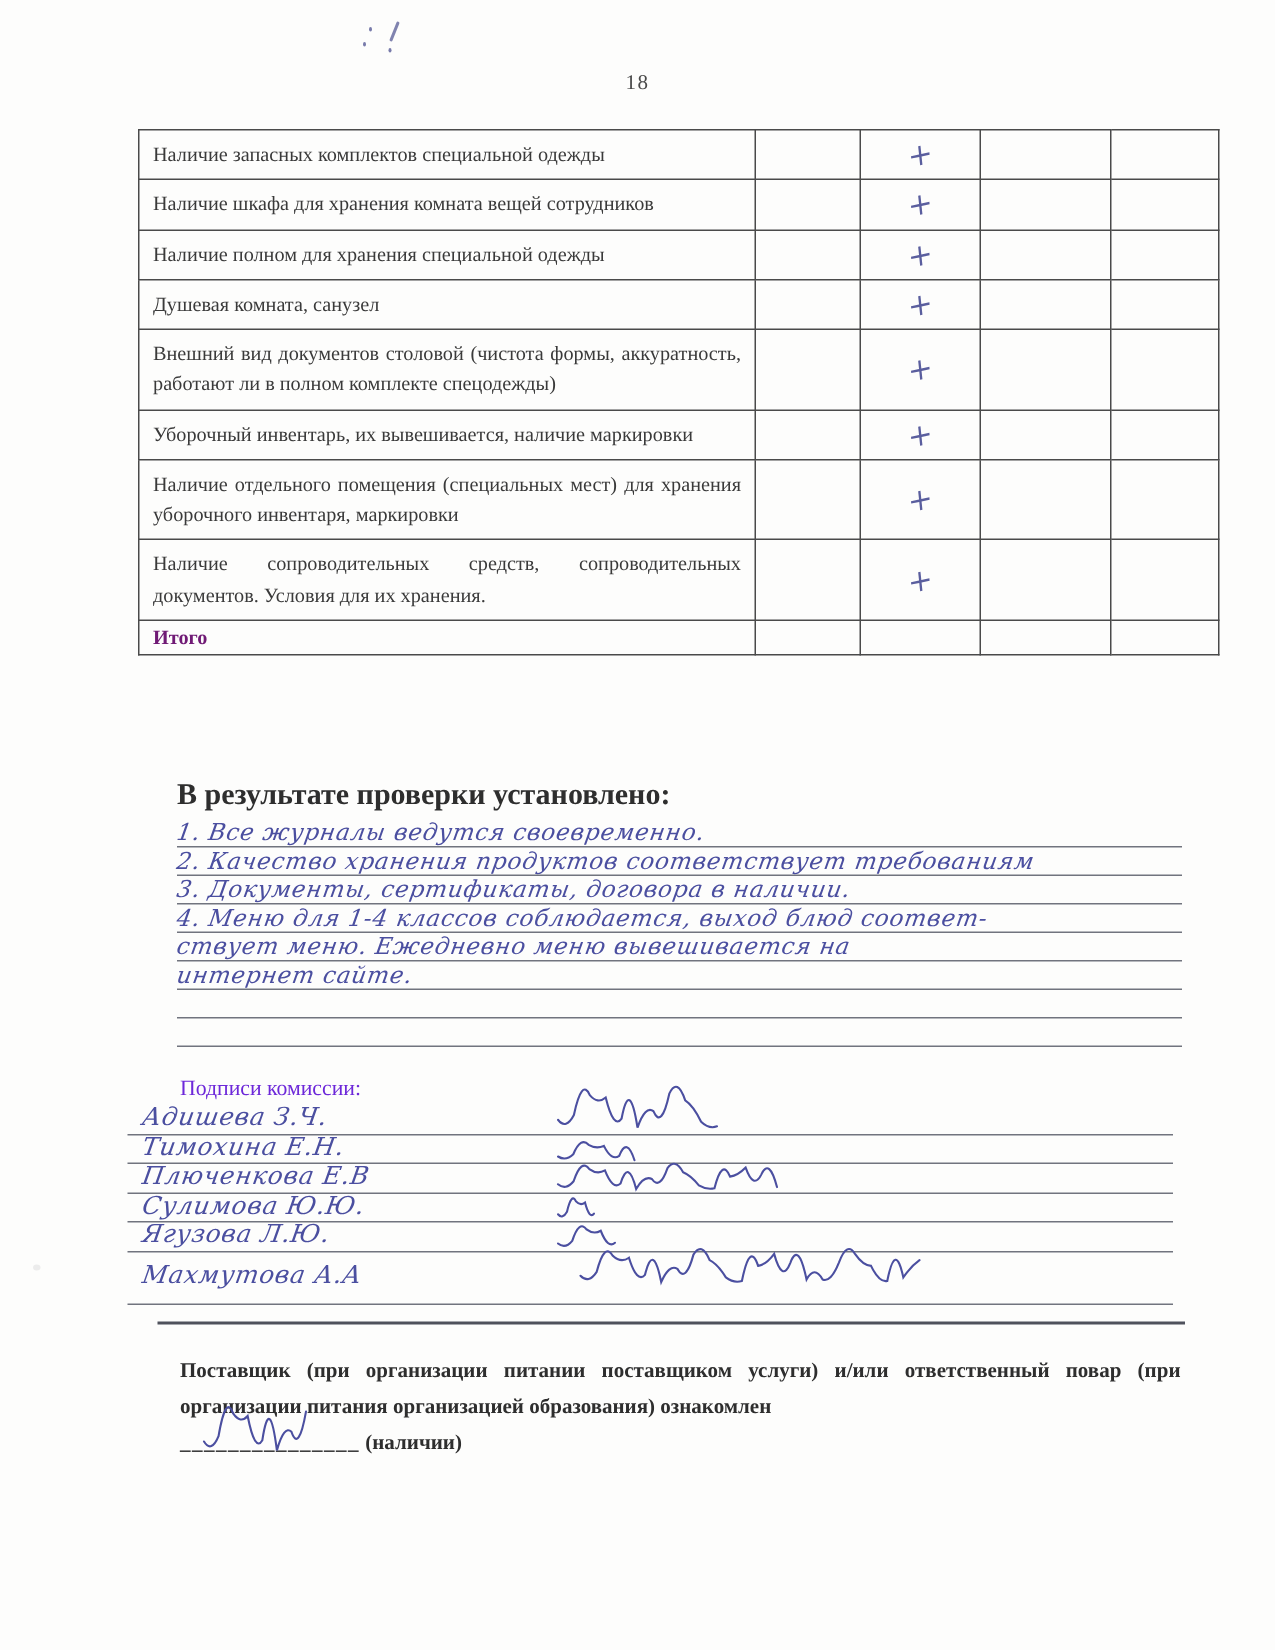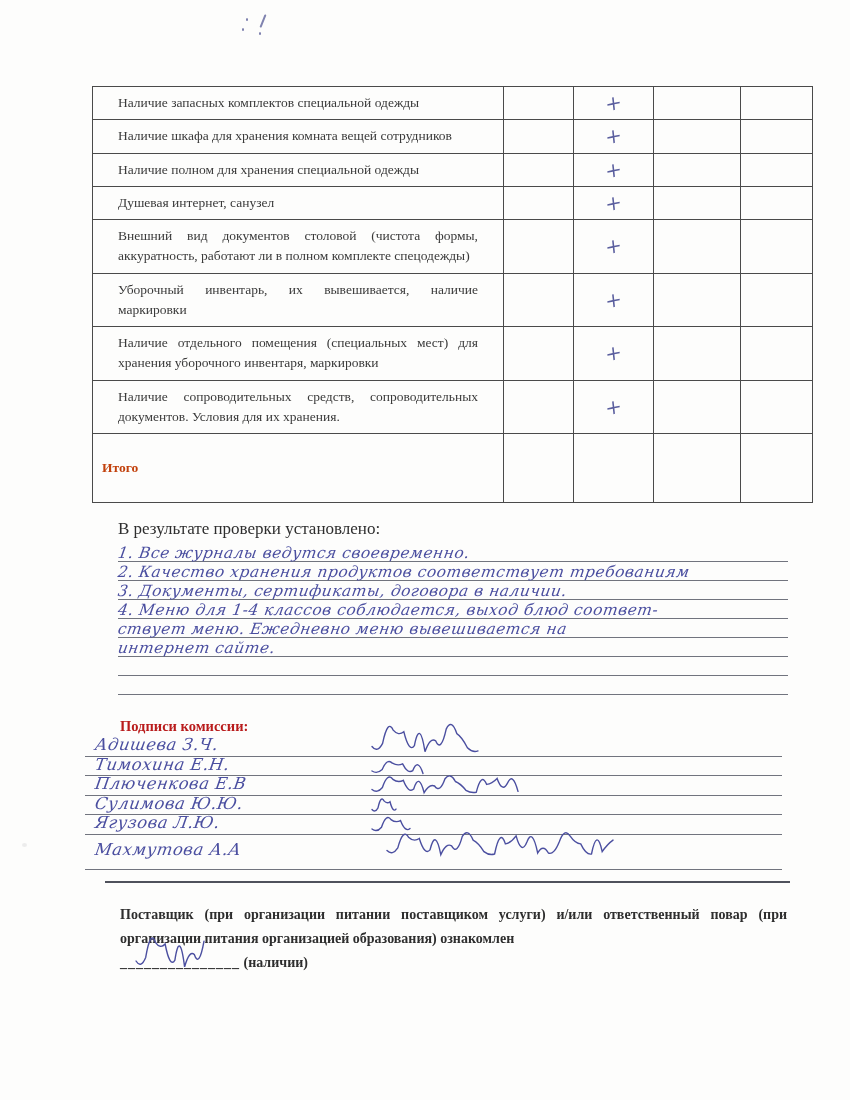--- a/index.html
+++ b/index.html
@@ -28,52 +28,52 @@
   
   table.checklist {
     position:absolute; left:92px; top:86px; width:720px;
     border-collapse:collapse; table-layout:fixed;
   }
   table.checklist td {
     border:1.5px solid #4a4a4a;
     font-size:13.5px; line-height:1.5;
     vertical-align:middle;
   }
-  td.item { padding:6px 25px; text-align:justify; color:#3a3a3a; }
-  td.item.bold { font-weight:bold; padding:24px 9px; color:#c2410c; }
+  td.item { padding:6px 9px; text-align:justify; color:#3a3a3a; }
+  td.item.bold { font-weight:bold; padding:1px 9px; color:#701a75; }
   td.mark-cell { text-align:center; }
   .mark-plus {
     display:inline-block; color:#5a5e9e; font-size:20px;
     transform:rotate(-12deg) skewX(-6deg); font-style:italic;
     font-family:"DejaVu Serif", serif;
   }
 
   
   .hw {
     display:inline-block;
     font-family:"DejaVu Serif", serif;
     font-style:italic;
     color:#4b4fa0;
     transform:skewX(-9deg);
     letter-spacing:.5px;
     white-space:nowrap;
   }
 
   
   .findings { position:absolute; left:118px; top:519px; width:670px; }
-  .findings h3 { font-size:17px; font-weight:normal; color:#2e2e2e; margin-bottom:4px; }
+  .findings h3 { font-size:20px; font-weight:bold; color:#2e2e2e; margin-bottom:4px; }
   .rule-line {
     height:19px; border-bottom:1px solid #71747e;
     font-size:15.5px; line-height:17px; overflow:visible;
   }
   .rule-line .hw { transform:skewX(-9deg) translateY(1px); }
 
   
   .signatures { position:absolute; left:85px; top:718px; width:697px; }
-  .signatures h3 { font-size:14.5px; font-weight:bold; color:#b91c1c; margin-left:35px; margin-bottom:2px; }
+  .signatures h3 { font-size:14.5px; font-weight:normal; color:#6d28d9; margin-left:35px; margin-bottom:2px; }
   .sig-row {
     position:relative; height:19.5px;
     border-bottom:1px solid #71747e;
     font-size:16.5px; line-height:16px;
   }
   .sig-row:last-child { height:35px; line-height:30px; }
   .sig-name { margin-left:10px; }
   .sig-scribble { position:absolute; left:285px; bottom:-4px; }
   .sig-row:last-child .sig-scribble { left:300px; bottom:0; }
 
@@ -95,20 +95,21 @@
 <div class="page">
 
   <div class="ink-specks">
     <span class="speck-dot" style="left:6px;top:10px;"></span>
     <span class="speck-dot" style="left:2px;top:20px;"></span>
     <span class="speck-stroke" style="left:22px;top:6px;"></span>
     <span class="speck-dot" style="left:19px;top:24px;"></span>
   </div>
   <span class="faint-speck"></span>
 
+  <div class="page-number">18</div>
 
   <table class="checklist">
     <colgroup>
       <col style="width:411px">
         <col style="width:70px">
         <col style="width:80px">
         <col style="width:87px">
         <col style="width:72px">
     </colgroup>
     <tbody id="checklist-body">
@@ -127,21 +128,21 @@
           <td class="mark-cell"></td>
         </tr>
         <tr>
           <td class="item">Наличие полном для хранения специальной одежды</td>
           <td class="mark-cell"></td>
           <td class="mark-cell"><span class="mark-plus">+</span></td>
           <td class="mark-cell"></td>
           <td class="mark-cell"></td>
         </tr>
         <tr>
-          <td class="item">Душевая интернет, санузел</td>
+          <td class="item">Душевая комната, санузел</td>
           <td class="mark-cell"></td>
           <td class="mark-cell"><span class="mark-plus">+</span></td>
           <td class="mark-cell"></td>
           <td class="mark-cell"></td>
         </tr>
         <tr>
           <td class="item">Внешний вид документов столовой (чистота формы, аккуратность, работают ли в полном комплекте спецодежды)</td>
           <td class="mark-cell"></td>
           <td class="mark-cell"><span class="mark-plus">+</span></td>
           <td class="mark-cell"></td>

